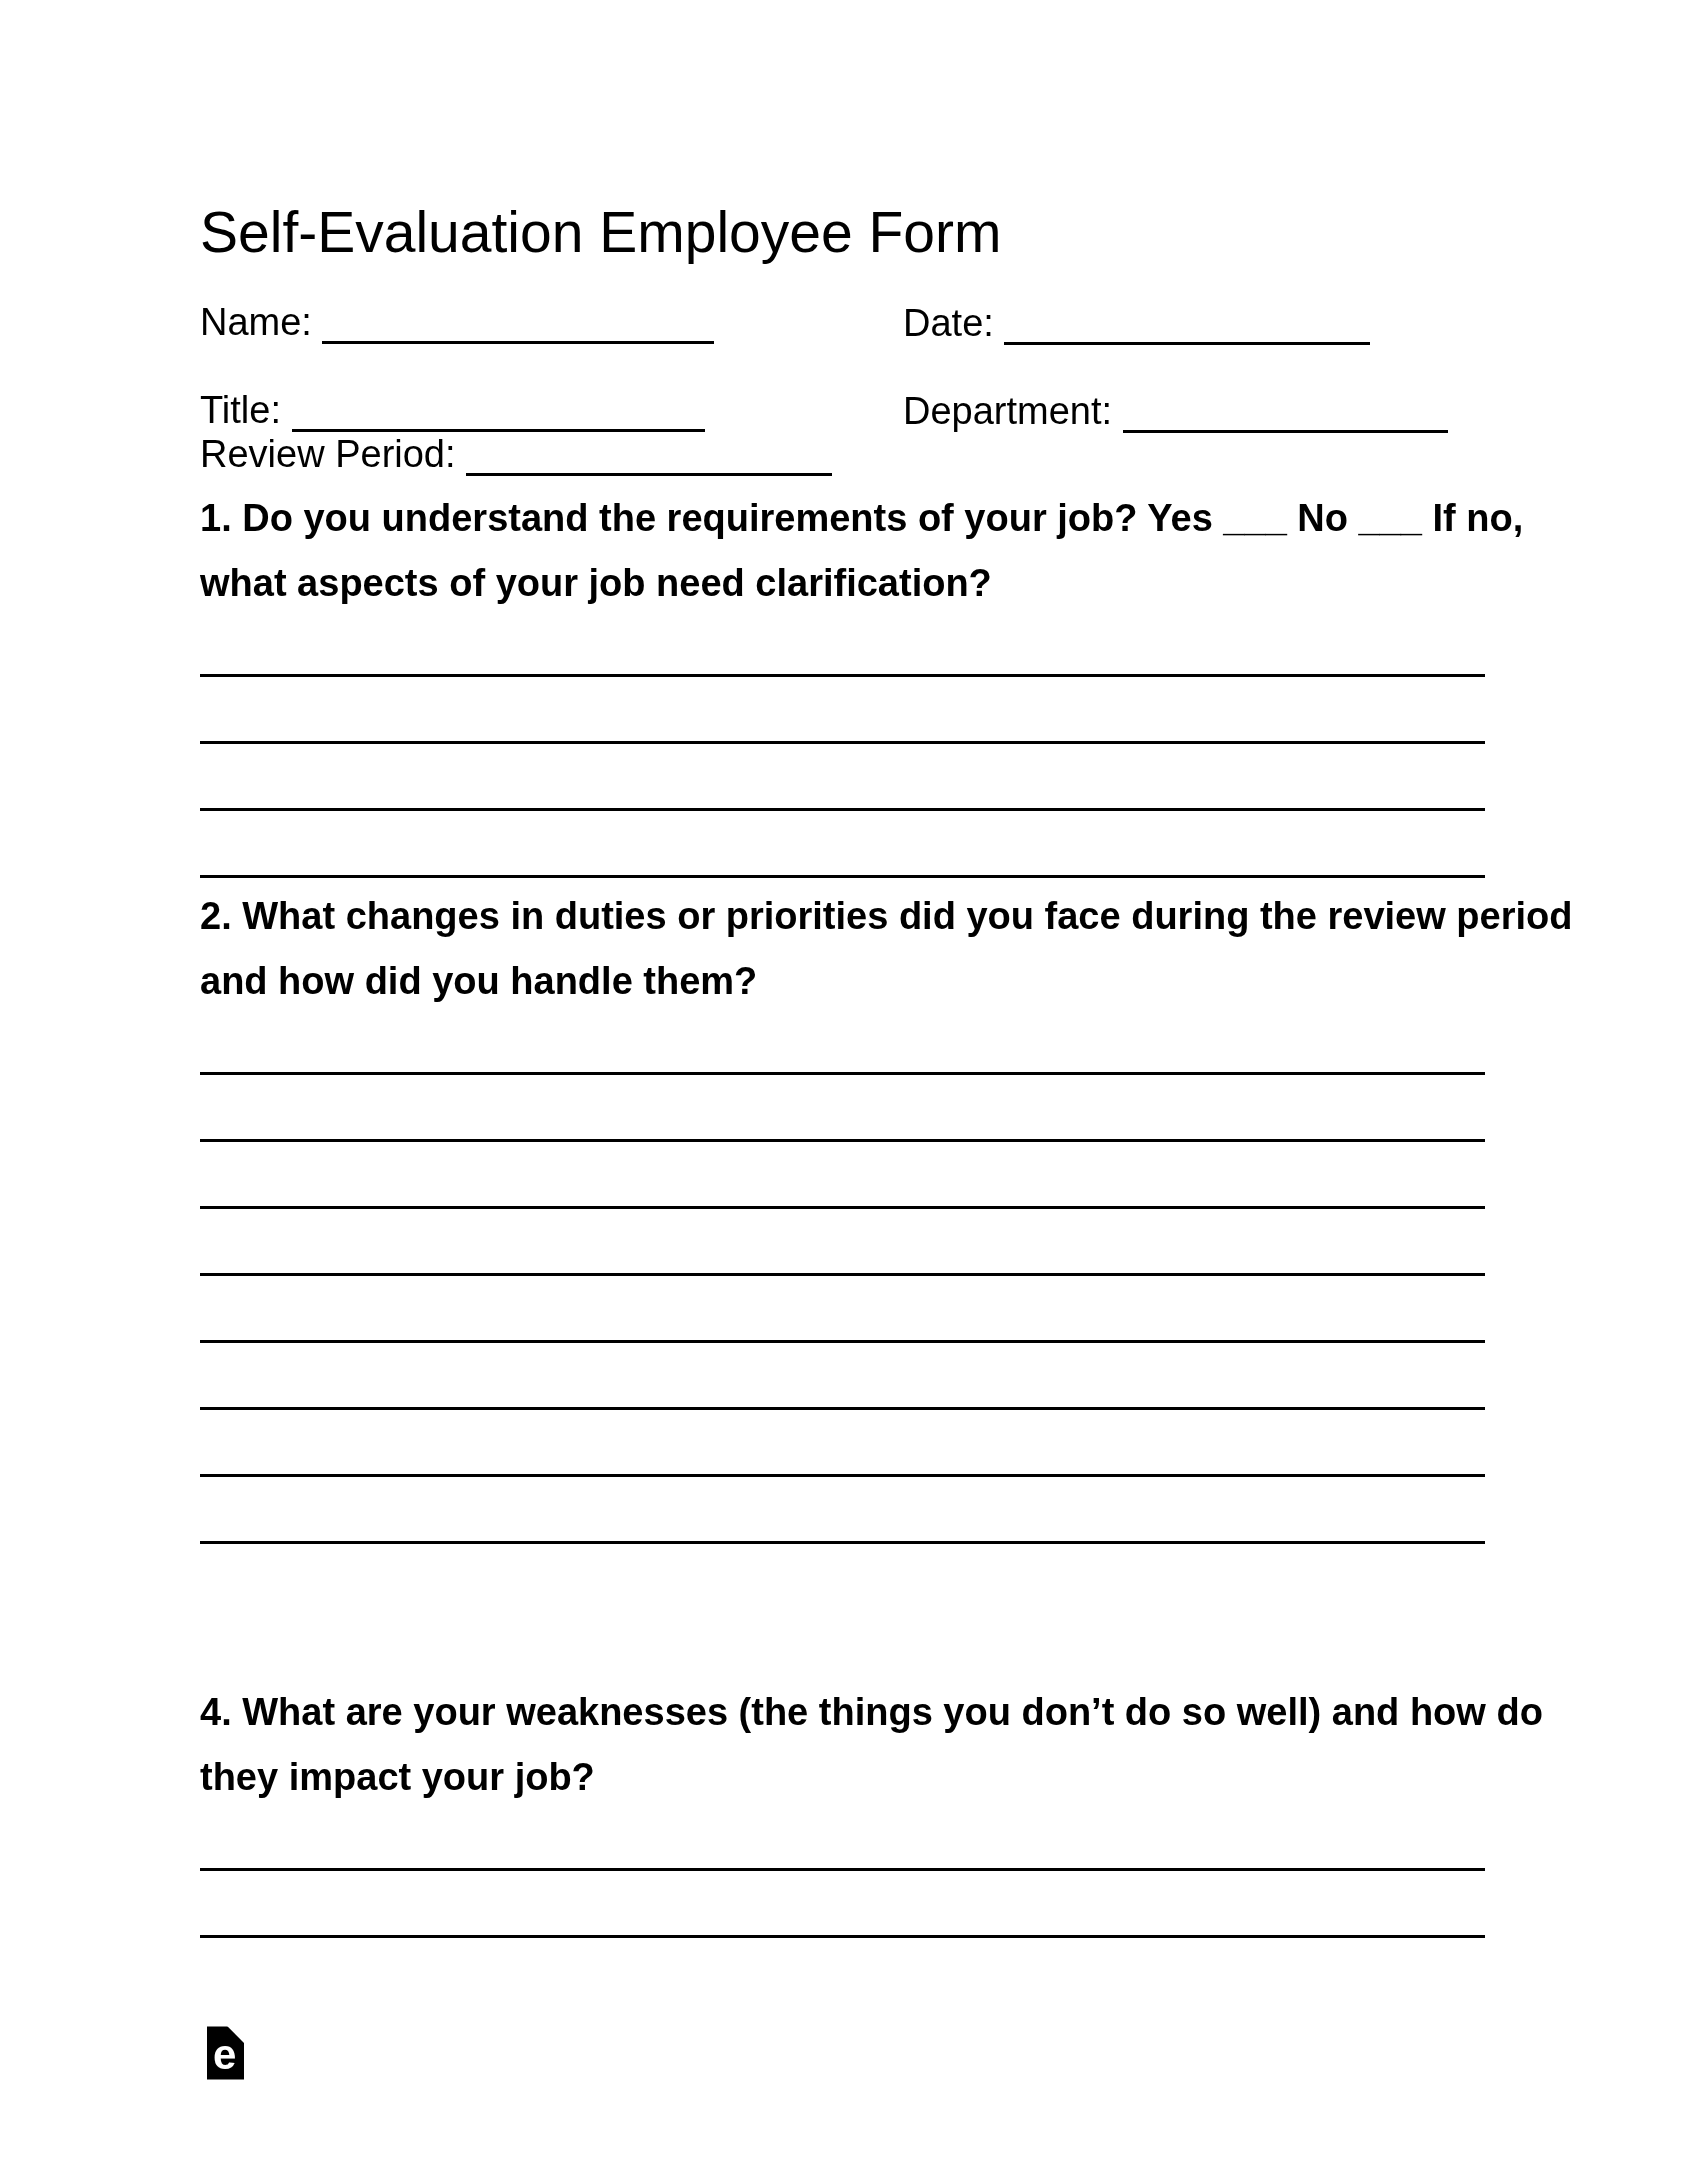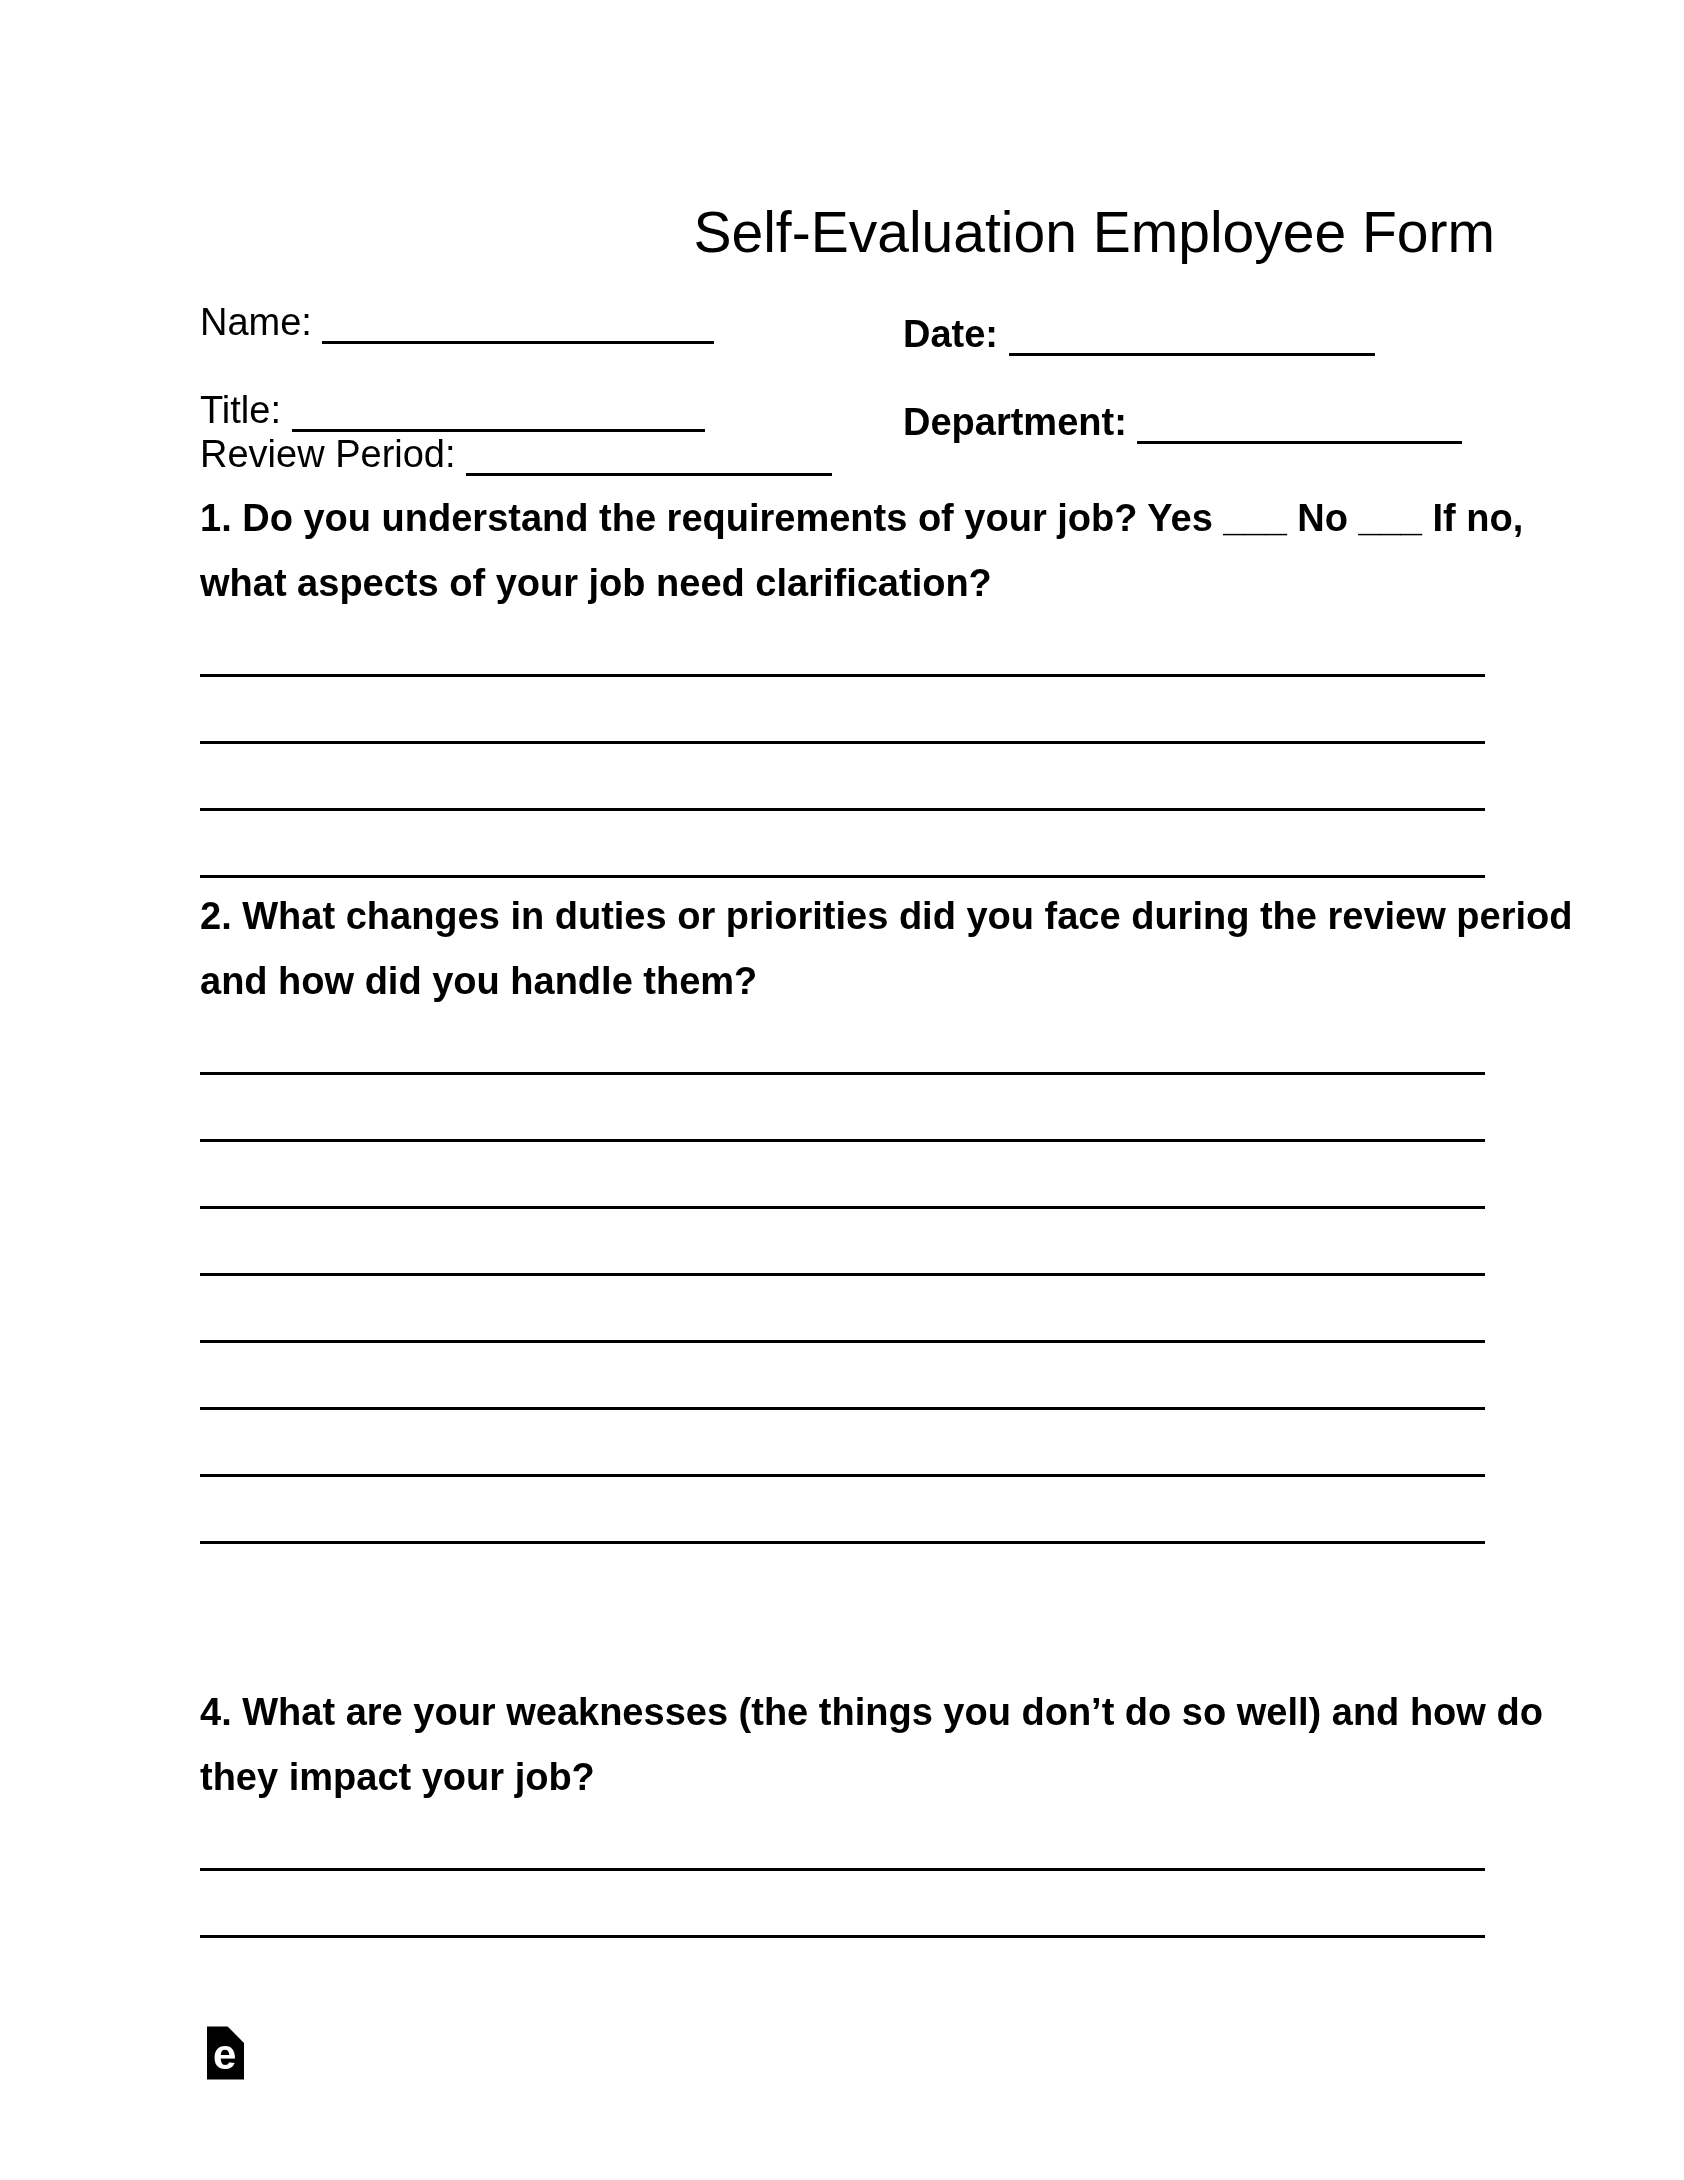--- a/index.html
+++ b/index.html
@@ -11,38 +11,38 @@
     color: #000000;
     font-family: "Liberation Sans", "DejaVu Sans", sans-serif;
     overflow: hidden;
   }
   .title {
     position: absolute;
     top: 198px;
     left: 200px;
     width: 1295px;
     margin: 0;
-    text-align: right;
+    text-align: left;
     font-size: 57px;
     line-height: 68px;
     font-weight: 400;
     white-space: nowrap;
   }
   .hrow {
     position: absolute;
     left: 200px;
     width: 1295px;
     font-size: 38px;
     line-height: 48px;
     white-space: nowrap;
   }
   .r1 { top: 298px; }
   .r2 { top: 366px; margin-top: 20px; }
   .r3 { top: 430px; }
-  .col2 { position: absolute; left: 703px; top: 12px; font-weight: bold; }
+  .col2 { position: absolute; left: 703px; top: 1px; }
   .blank {
     display: inline-block;
     height: 0;
     border-bottom: 3.4px solid #000;
     vertical-align: -9.4px;
   }
   .w-name   { width: 392px; }
   .w-date   { width: 366px; }
   .w-title  { width: 413px; }
   .w-dept   { width: 325px; }

